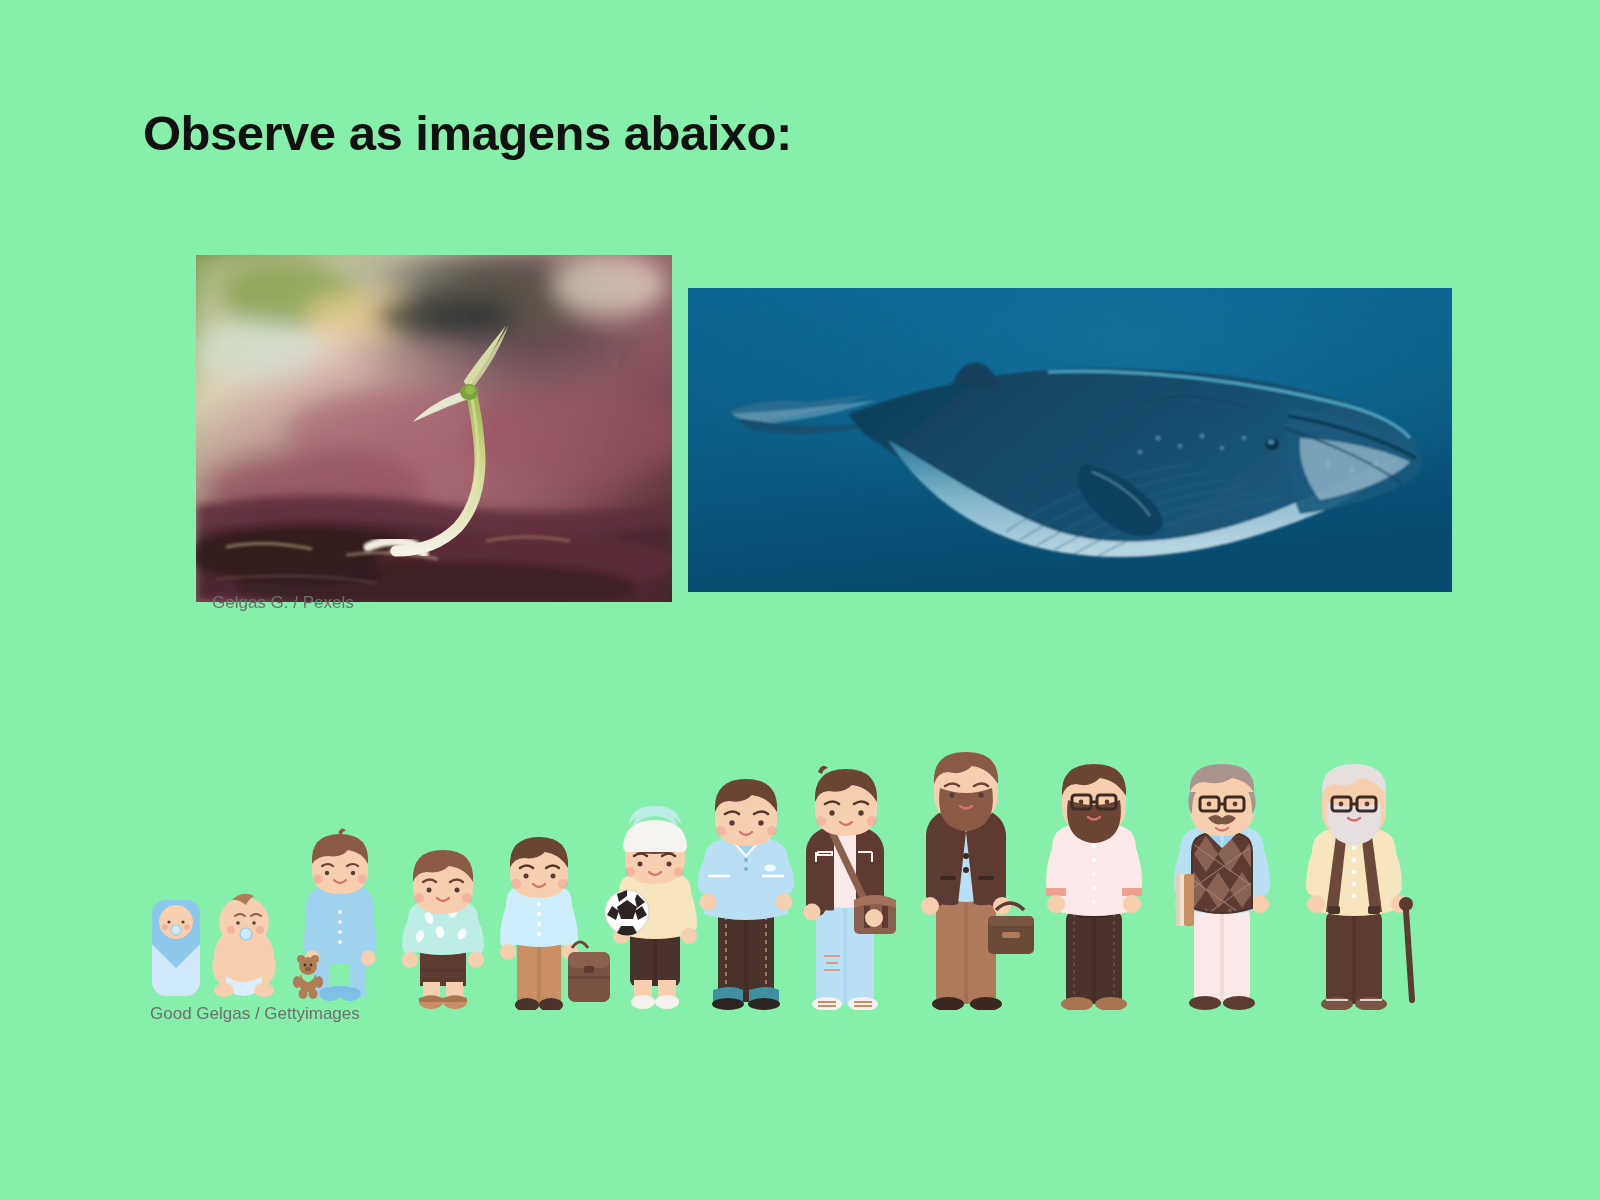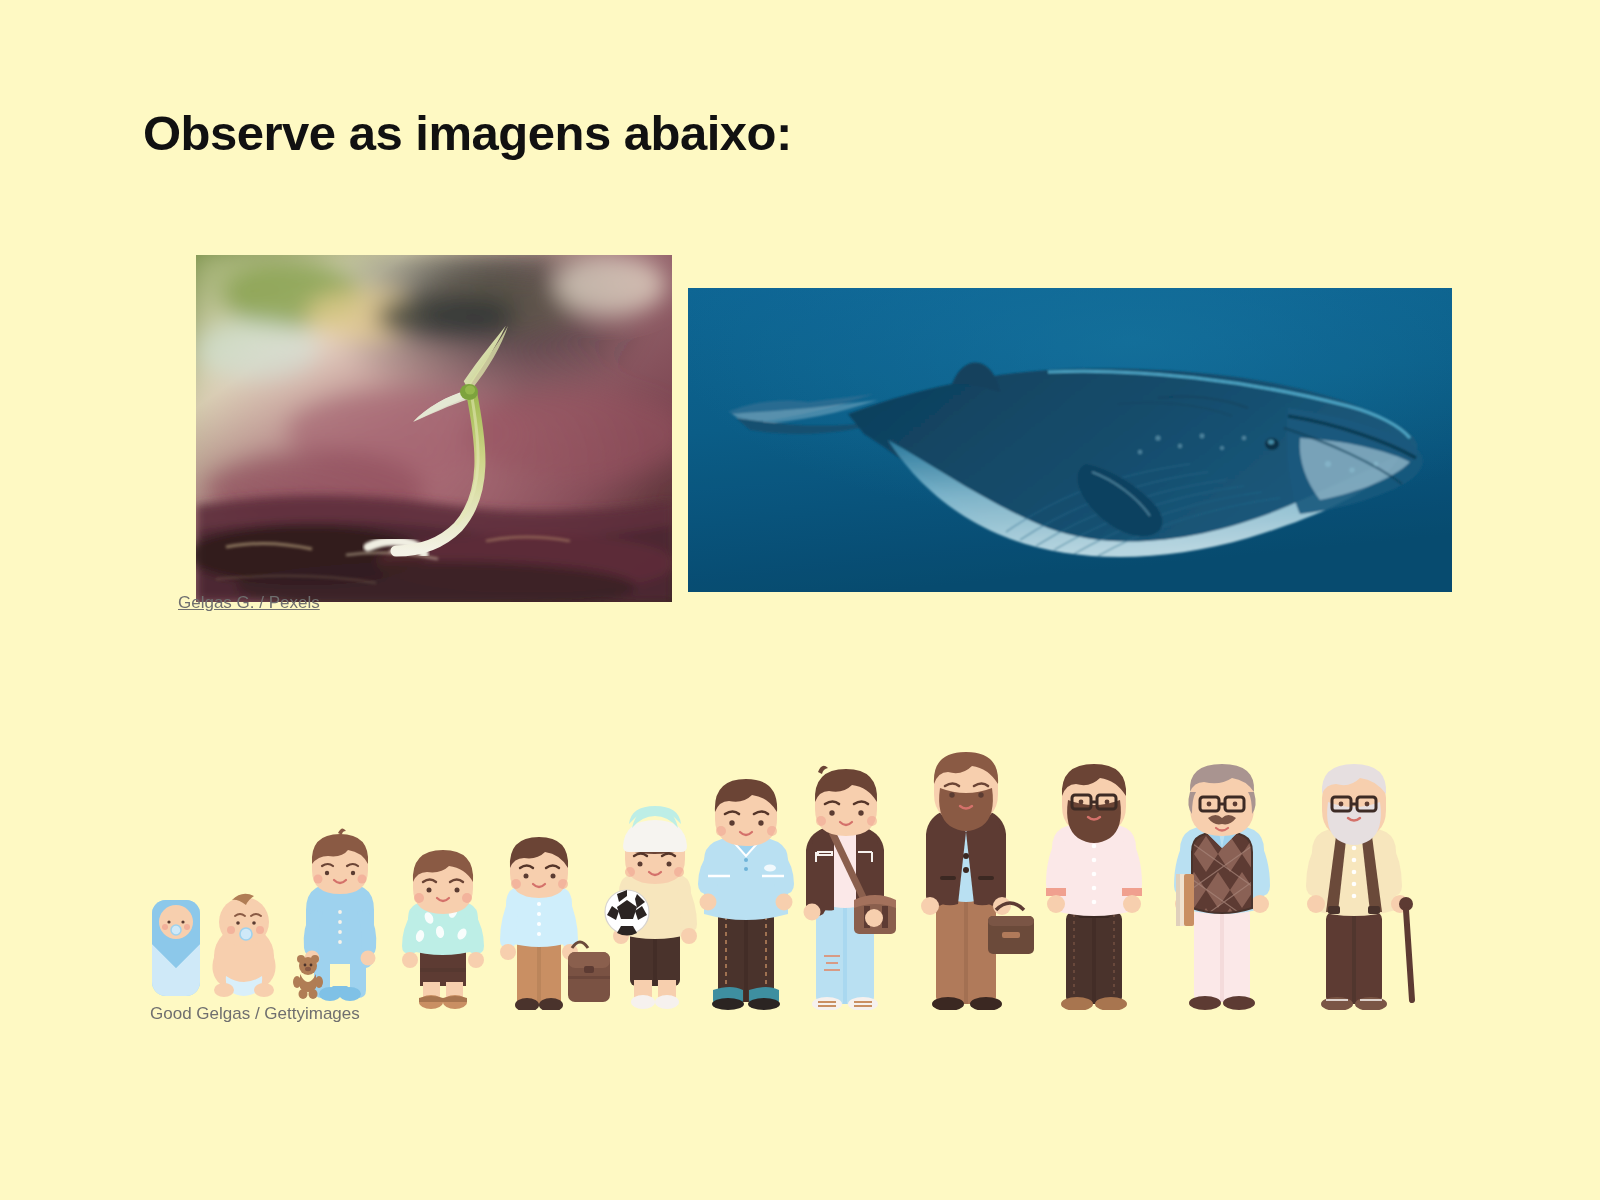--- a/index.html
+++ b/index.html
@@ -3,21 +3,21 @@
 <meta charset="utf-8">
 <style>
   html,body{margin:0;padding:0;}
   body{
     width:1600px;height:1200px;
     background:#ffffff;
     font-family:"Liberation Sans", sans-serif;
     overflow:hidden;
     position:relative;
   }
-  .slide{position:absolute;inset:0;background:#fef9c3;}
+  .slide{position:absolute;inset:0;background:#86efac;}
 
   .page-title{
     position:absolute;
     left:143px; top:105px;
     font-size:49px;
     font-weight:bold;
     color:#111111;
     letter-spacing:-0.5px;
     line-height:1.15;
     white-space:nowrap;
@@ -41,21 +41,21 @@
     width:1320px; height:350px;
   }
 
   .caption{
     position:absolute;
     font-size:17px;
     color:#6f6f6f;
     font-family:"Liberation Sans", sans-serif;
     white-space:nowrap;
   }
-  .caption-sprout{left:178px; top:593px;text-decoration:underline;}
+  .caption-sprout{left:212px; top:593px;}
   .caption-ages{left:150px; top:1004px;}
 
   svg{display:block;}
 </style>
 </head>
 <body>
 
 <div class="slide">
 
   <div class="page-title">Observe as imagens abaixo:</div>

